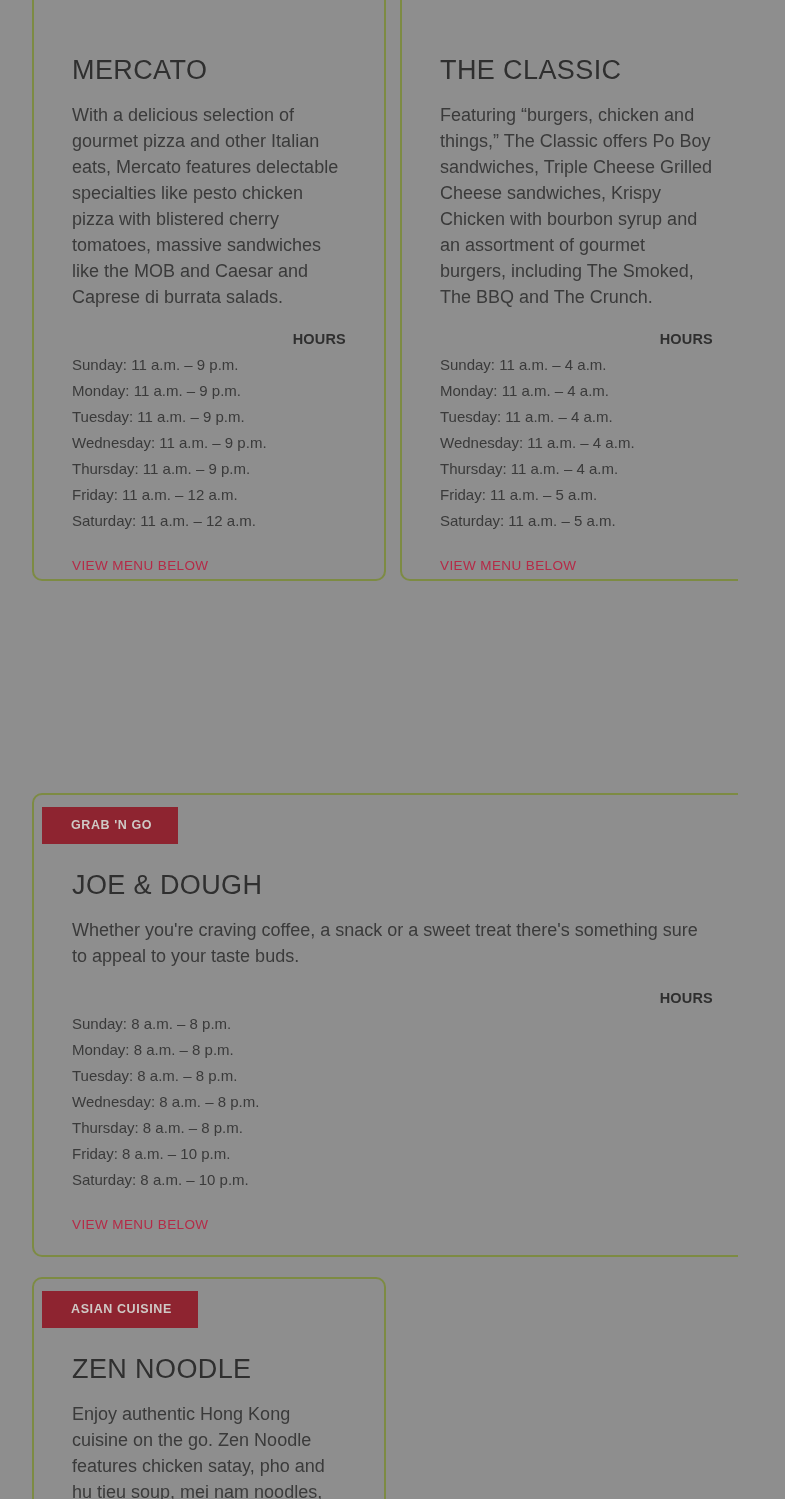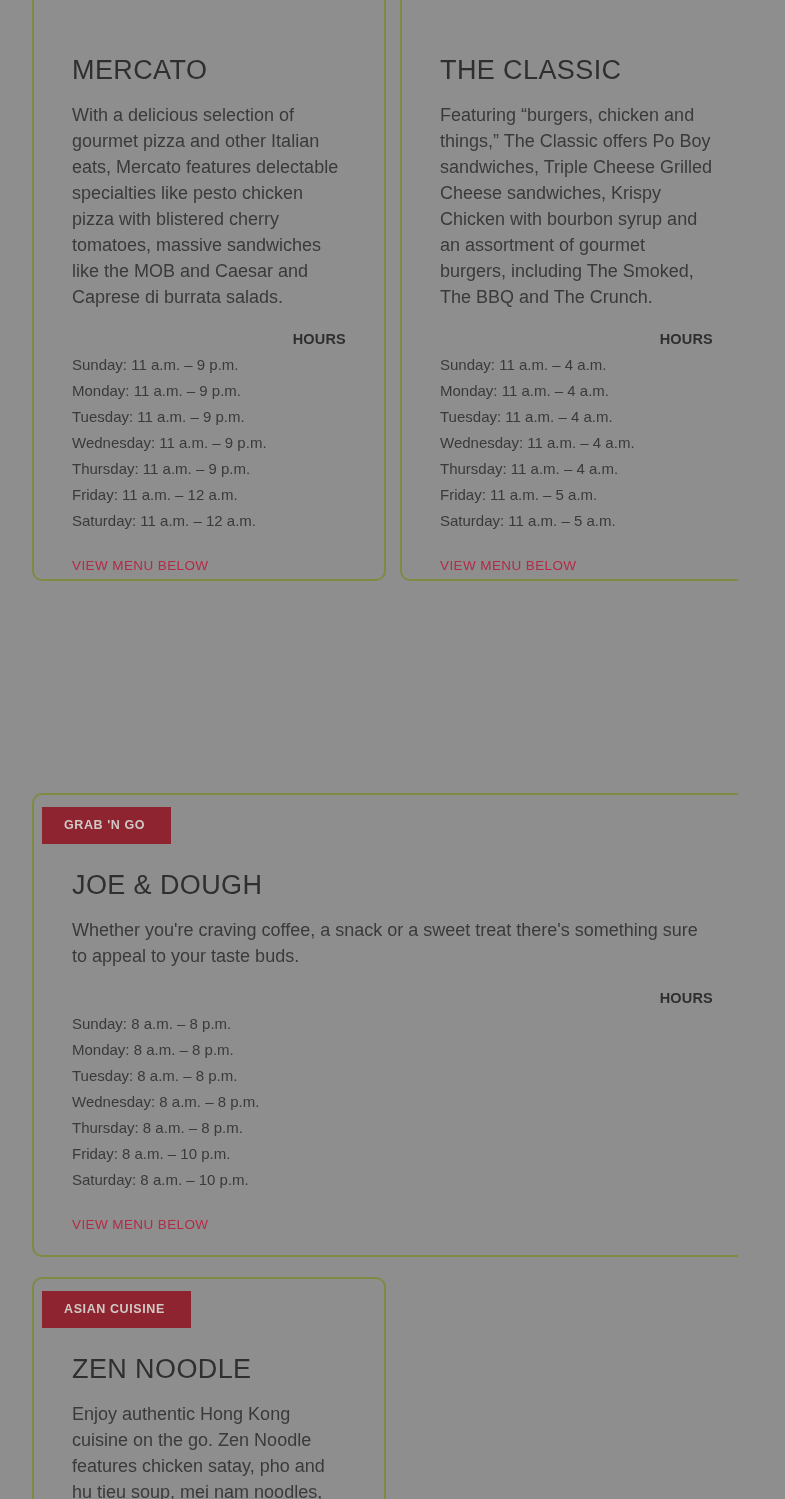--- a/index.html
+++ b/index.html
@@ -37,21 +37,21 @@
   
   .badge {
     position: absolute;
     display: inline-block;
     background: #8e2430;
     color: #cfc9c5;
     font-family: "Liberation Sans", sans-serif;
     font-size: 12.5px;
     font-weight: bold;
     letter-spacing: 0.6px;
-    padding: 12px 26px 12px 22px;
+    padding: 12px 26px 12px 29px;
     line-height: 1;
     white-space: nowrap;
   }
 
   
   .card-title {
     font-family: "Liberation Sans", sans-serif;
     font-size: 27px;
     font-weight: normal;
     letter-spacing: 0.4px;

